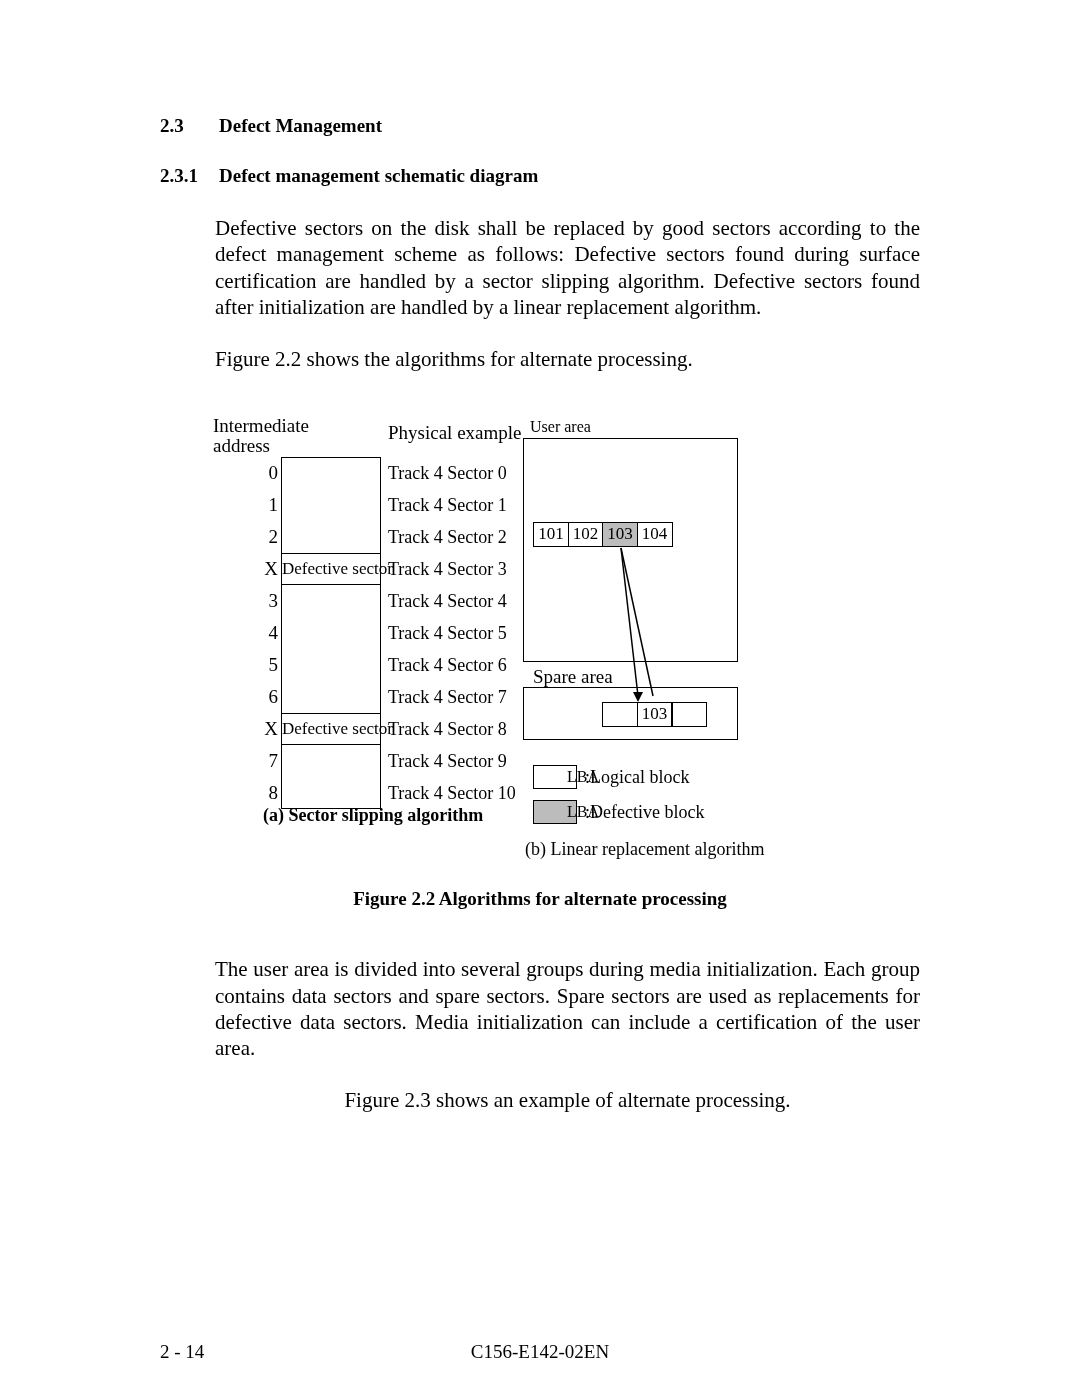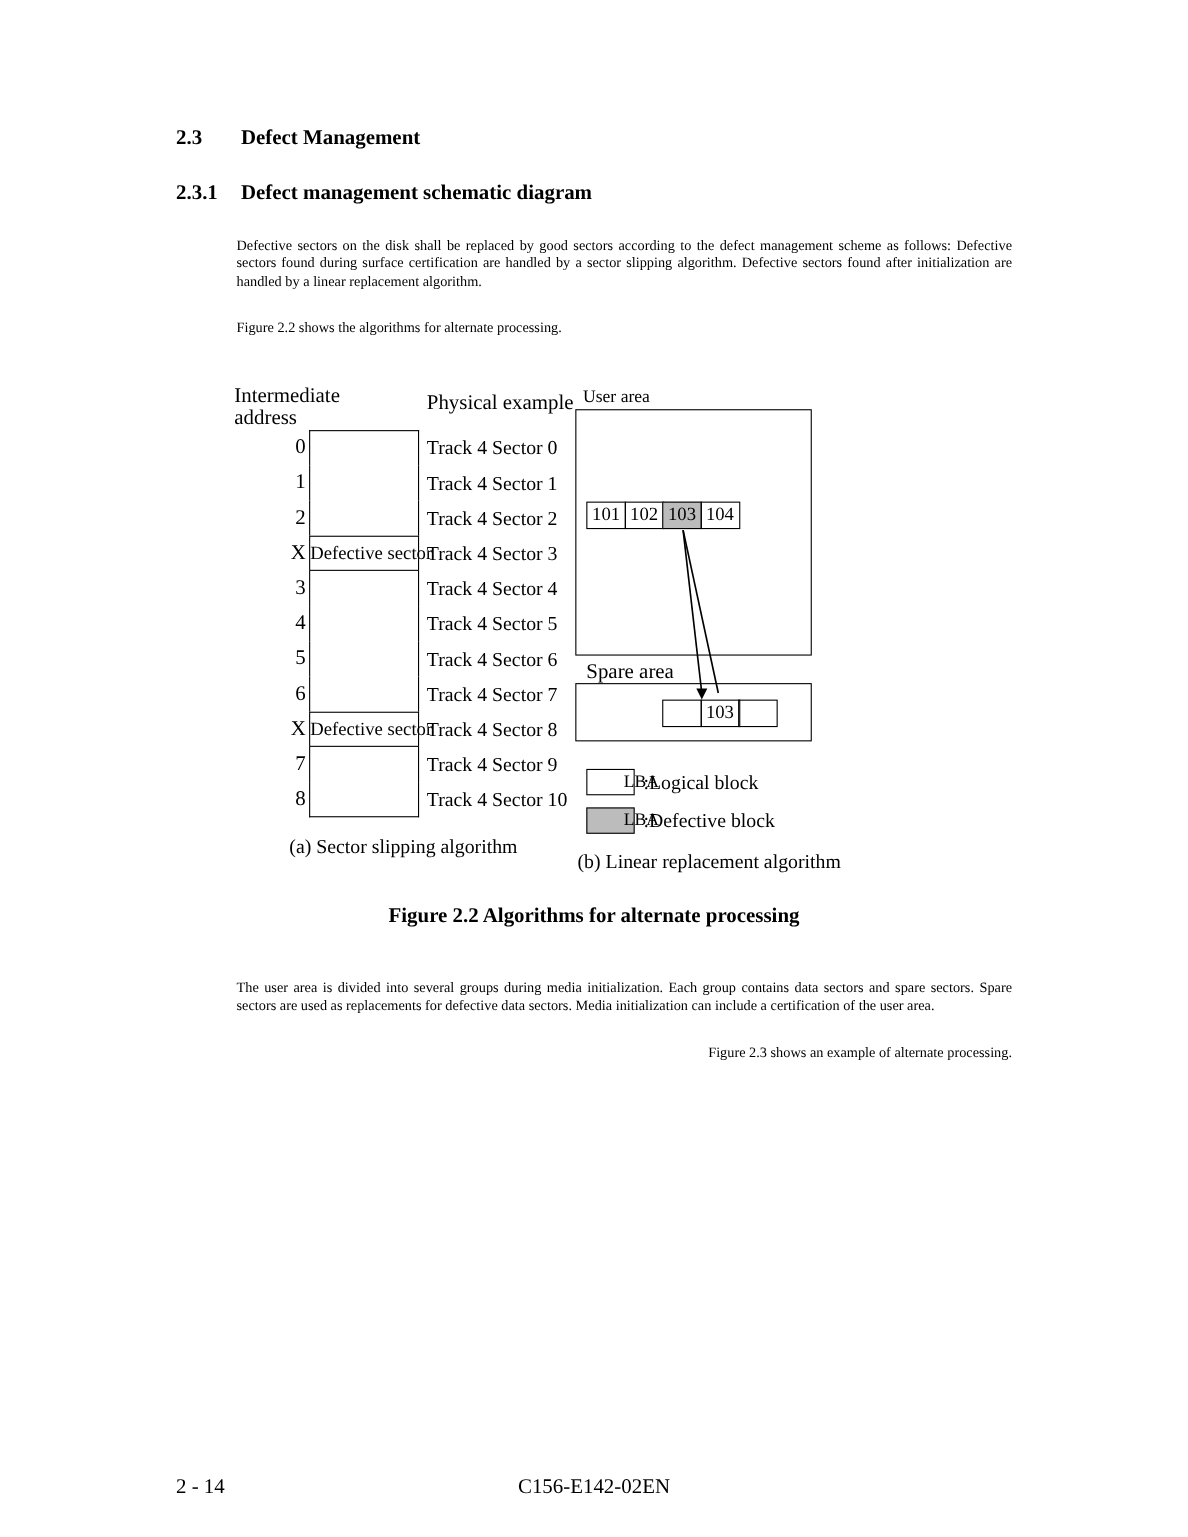--- a/index.html
+++ b/index.html
@@ -25,21 +25,21 @@
   }
   .sec-title {
     display: inline-block;
     font-weight: bold;
     font-size: 19px;
   }
   .section-row {
     margin-bottom: 28px;
   }
   .body-text {
-    font-size: 13px;
+    font-size: 21px;
     margin-left: 55px;
     text-align: justify;
     line-height: 1.25;
     margin-bottom: 26px;
   }
   .figure-container {
     margin-left: 53px;
     margin-top: 50px;
     position: relative;
     height: 460px;
@@ -88,22 +88,22 @@
   .phys-col {
     position: absolute;
     left: 175px;
     top: 35px;
     font-size: 18px;
   }
   .phys-col div { height: 32px; line-height: 32px; white-space: nowrap; }
   .caption-a {
     position: absolute;
     left: 50px;
-    top: 403px;
-    font-weight: normal;
+    top: 383px;
+    font-weight: bold;
     font-size: 18px;
   }
   
   .user-area-label {
     position: absolute;
     left: 317px;
     top: -4px;
     font-size: 16px;
   }
   .user-area-box {
@@ -332,20 +332,20 @@
       <div class="legend-box shaded">LBA</div>
       <span>:Defective block</span>
     </div>
 
     <div class="caption-b">(b) Linear replacement algorithm</div>
   </div>
 
   <div class="fig-caption">Figure 2.2    Algorithms for alternate processing</div>
 
   <div class="body-text">The user area is divided into several groups during media initialization.  Each group contains data sectors and spare sectors.  Spare sectors are used as replacements for defective data sectors.  Media initialization can include a certification of the user area.</div>
-  <div class="body-text" style="text-align:right;">Figure 2.3 shows an example of alternate processing.</div>
+  <div class="body-text" style="text-align:center;">Figure 2.3 shows an example of alternate processing.</div>
 
   <div class="footer">
     <span class="footer-left">2 - 14</span>
     <span class="footer-center">C156-E142-02EN</span>
   </div>
 
 </div>
 
 </body></html>

